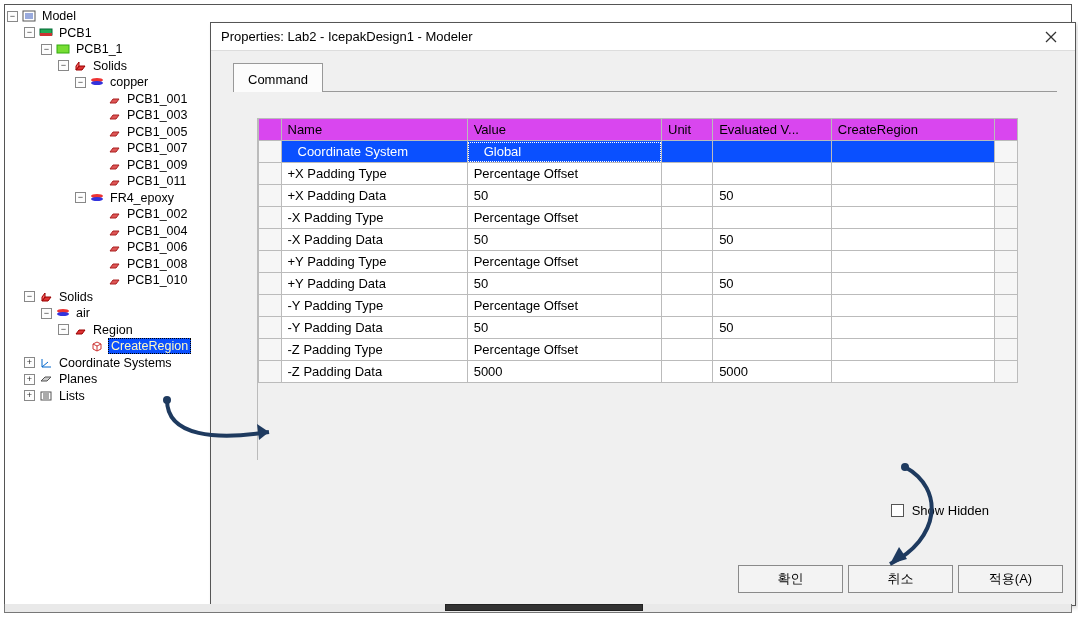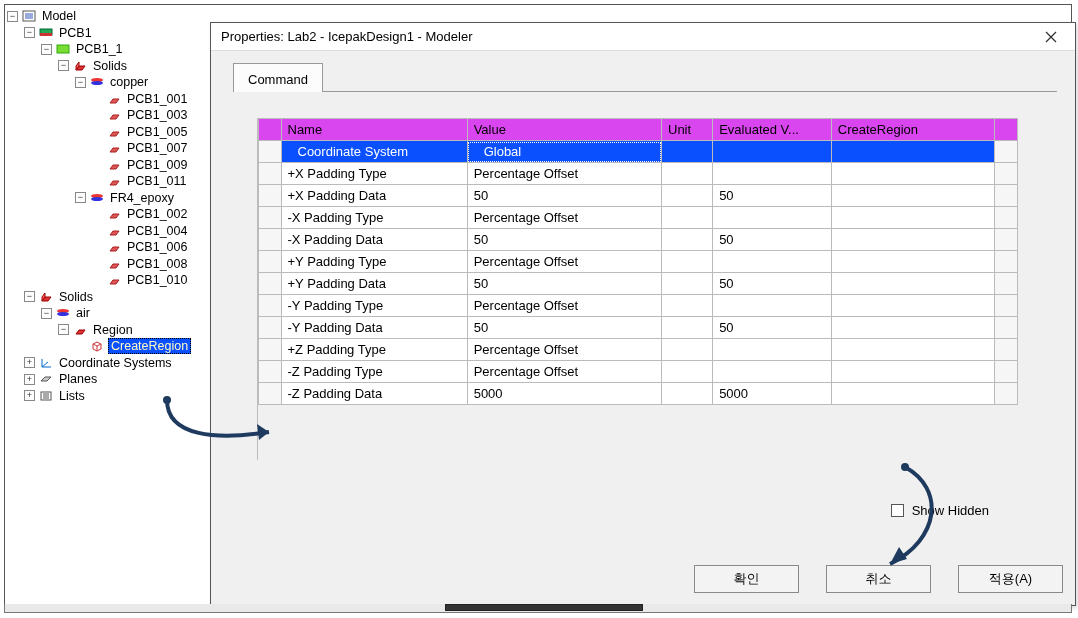--- a/index.html
+++ b/index.html
@@ -99,21 +99,21 @@
   tr.selected td.valuecell { outline: 1px dotted #fff; outline-offset: -2px; }
   .endcell { background:#f6f6f6; }
 
   .hidden-box {
     position:absolute; right: 86px; top: 480px;
     display:flex; align-items:center; gap:8px; font-size:13px;
   }
   .checkbox { width:13px; height:13px; border:1px solid #555; background:#fff; }
 
   .button-row {
-    position:absolute; right: 12px; bottom: 12px; display:flex; gap:27px;
+    position:absolute; right: 12px; bottom: 12px; display:flex; gap:5px;
   }
   .btn {
     min-width: 105px; height: 28px; border: 1px solid #8a8a8a;
     background: #f3f3f3; display:flex; align-items:center; justify-content:center;
     font-size: 13px; cursor:pointer;
   }
 
   
   .arrow1 {
     position:absolute; left: 152px; top: 387px; width: 130px; height: 60px;
@@ -548,29 +548,20 @@
               <td class="rowhead"></td>
               <td>-Y Padding Data</td>
               <td class="valuecell">50</td>
               <td></td>
               <td>50</td>
               <td></td>
               <td class="endcell"></td>
             </tr>
             <tr>
               <td class="rowhead"></td>
-              <td>+Z Padding Type</td>
-              <td class="valuecell">Percentage Offset</td>
-              <td></td>
-              <td></td>
-              <td></td>
-              <td class="endcell"></td>
-            </tr>
-            <tr>
-              <td class="rowhead"></td>
               <td>-Z Padding Type</td>
               <td class="valuecell">Percentage Offset</td>
               <td></td>
               <td></td>
               <td></td>
               <td class="endcell"></td>
             </tr>
             <tr>
               <td class="rowhead"></td>
               <td>-Z Padding Data</td>

